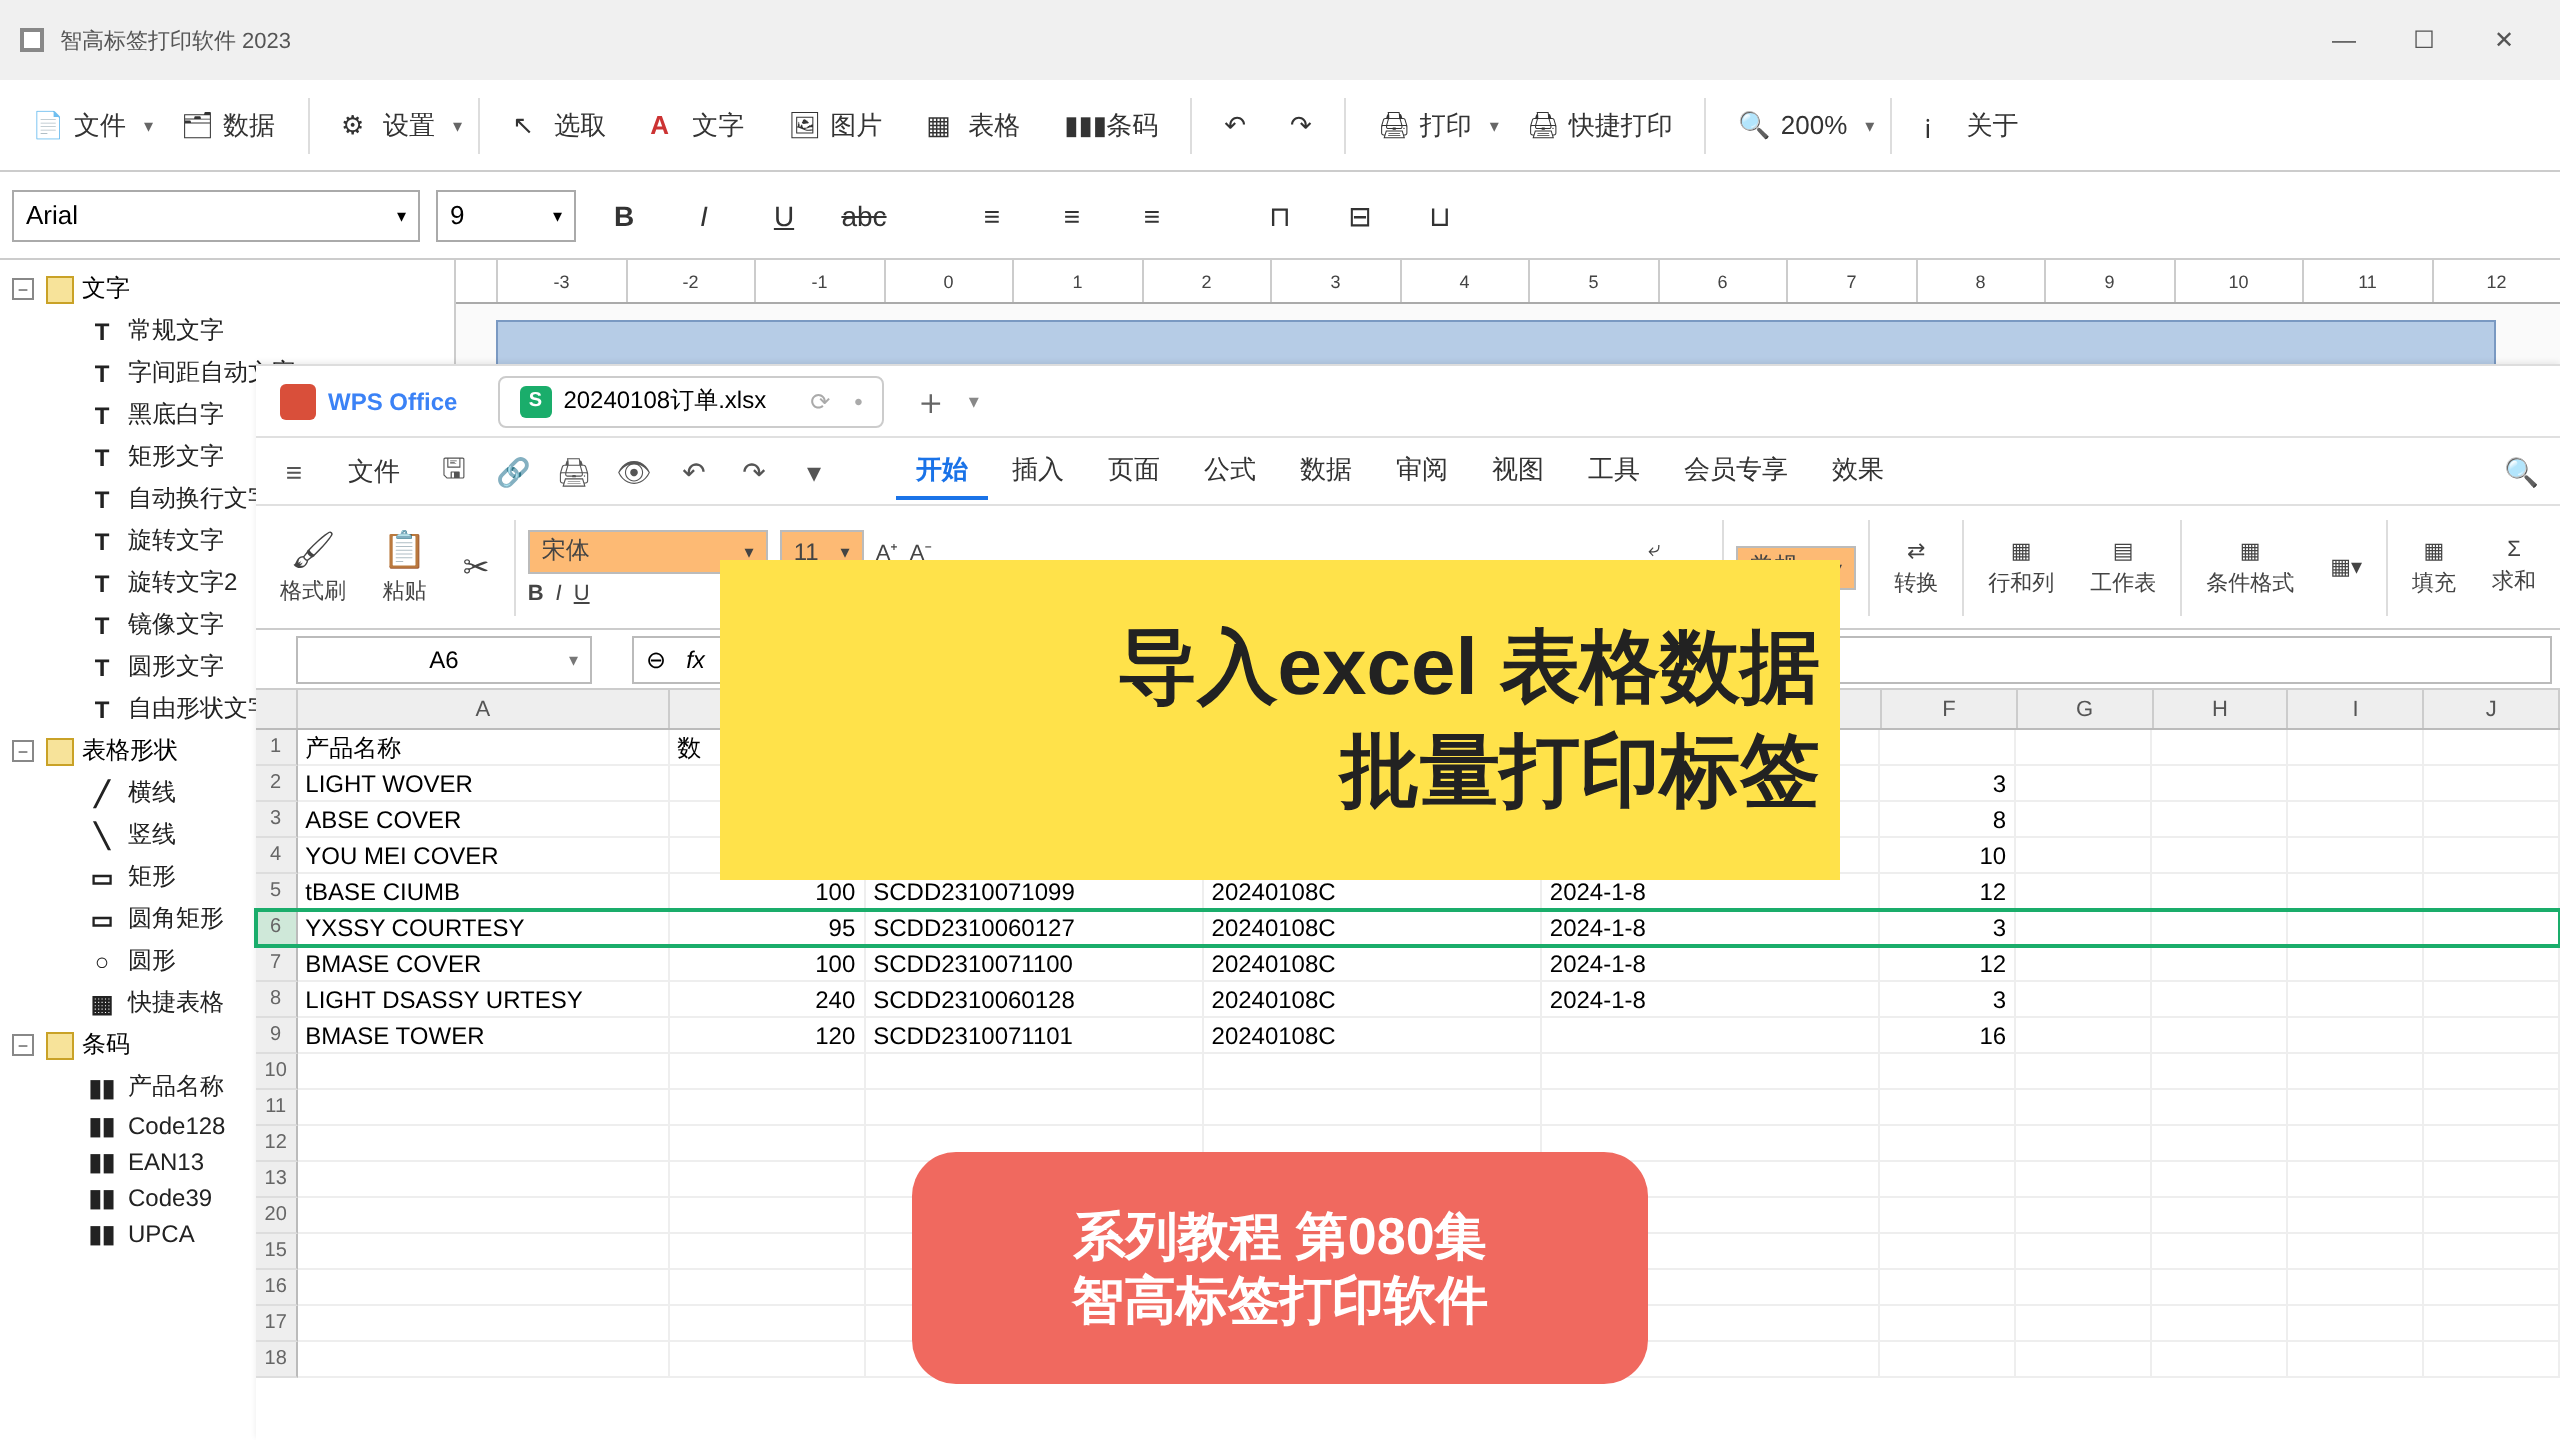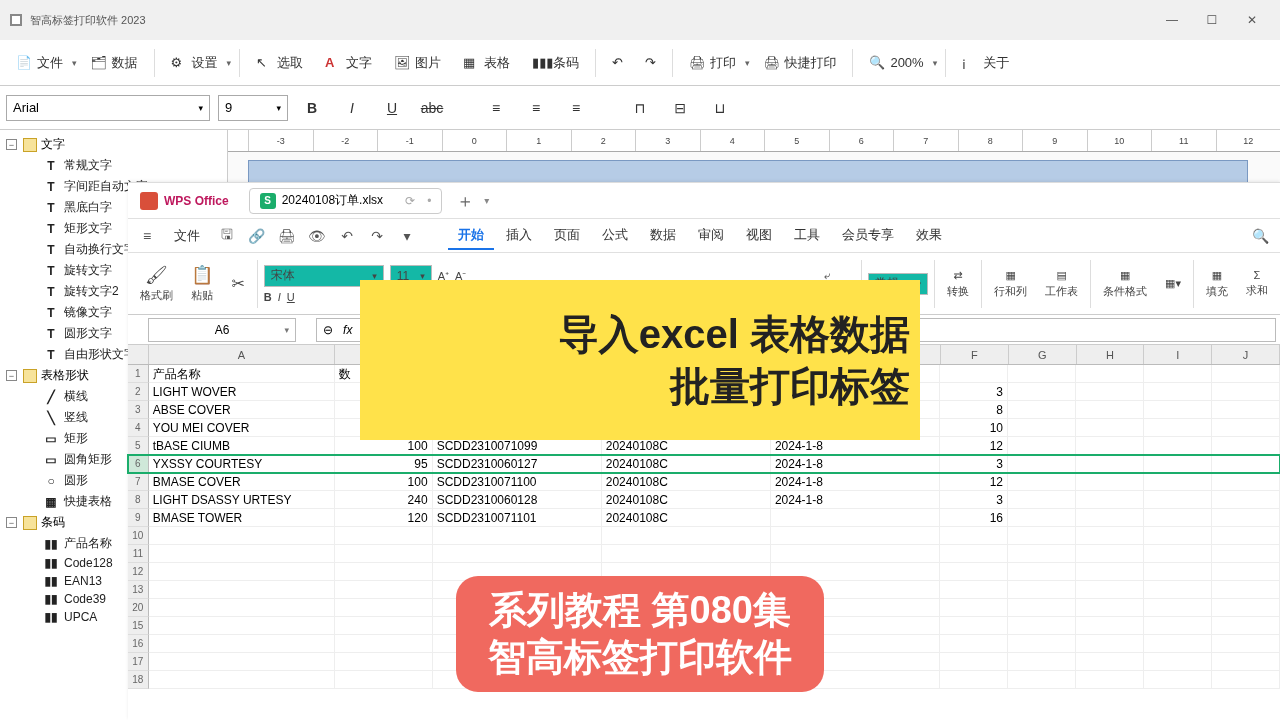--- a/index.html
+++ b/index.html
@@ -30,55 +30,55 @@
 .tree-item { display: flex; align-items: center; padding: 2px 0 2px 44px; gap: 6px; color: #222; }
 .tree-item .glyph { width: 14px; display: inline-block; text-align: center; font-weight: bold; }
 
 .canvas-area { flex: 1; background: #fafafa; position: relative; overflow: hidden; }
 .ruler-h { height: 22px; background: #fff; border-bottom: 1px solid #aaa; position: relative; font-size: 9px; color: #444; display:flex; padding-left: 20px;}
 .ruler-h span { width: 76px; text-align: center; border-left: 1px solid #ccc; height: 100%; line-height: 22px;}
 .label-rect { position: absolute; left: 20px; top: 30px; width: 1000px; height: 160px; background: #b6cce6; border: 1px solid #7a99c2; }
 
 .wps-window { position: absolute; left: 128px; top: 182px; width: 1152px; height: 538px; background: #fff; border-top: 1px solid #ddd; box-shadow: 0 -1px 3px rgba(0,0,0,0.08); }
 .wps-titlebar { height: 36px; display: flex; align-items: center; padding: 0 6px; gap: 6px; border-bottom: 1px solid #e0e0e0;}
-.wps-logo { display: flex; align-items: center; gap: 6px; font-size: 12px; font-weight: bold; color: #be185d; padding: 0 6px;}
+.wps-logo { display: flex; align-items: center; gap: 6px; font-size: 12px; font-weight: bold; color: #3b82f6; padding: 0 6px;}
 .wps-logo .sq { width: 18px; height: 18px; background: #d94f3a; border-radius: 3px; }
 .wps-tab { height: 26px; background: #fff; border: 1px solid #ccc; border-radius: 4px; padding: 0 10px; display: flex; align-items: center; gap: 6px; font-size: 12px; margin-left: 8px;}
 .wps-tab .s { width: 16px; height: 16px; background: #1aad6b; border-radius: 3px; color: #fff; font-size: 10px; display: flex; align-items: center; justify-content: center; font-weight: bold;}
 .wps-plus { margin-left: 8px; font-size: 18px; color: #666; }
 
 .wps-menu { height: 34px; display: flex; align-items: center; padding: 0 6px; gap: 4px; border-bottom: 1px solid #e0e0e0; font-size: 13px; }
 .wps-menu .m-btn { padding: 4px 10px; color: #333; }
 .wps-menu .m-btn.active { color: #1a73e8; border-bottom: 2px solid #1a73e8; font-weight: bold;}
 .wps-menu .ico-btn { width: 26px; height: 26px; display: flex; align-items: center; justify-content: center; color: #555; font-size: 14px;}
 
 .wps-ribbon { height: 62px; border-bottom: 1px solid #ccc; display: flex; align-items: center; padding: 0 6px; gap: 6px; font-size: 11px; color: #444; position: relative;}
 .rib-group { display: flex; flex-direction: column; align-items: center; gap: 2px; padding: 0 6px; }
 .rib-row { display: flex; gap: 6px; align-items: center;}
-.rib-combo { border: 1px solid #bbb; height: 22px; padding: 0 6px; display: flex; align-items: center; font-size: 12px; background: #14b8a6;}
+.rib-combo { border: 1px solid #bbb; height: 22px; padding: 0 6px; display: flex; align-items: center; font-size: 12px; background: #fdba74;}
 .rib-sep { width: 1px; height: 48px; background: #ddd; }
 
 .wps-cellbar { height: 30px; border-bottom: 1px solid #ccc; display: flex; align-items: center; }
 .cell-ref { width: 148px; height: 24px; border: 1px solid #bbb; margin: 0 20px; text-align: left; font-size: 12px; display: flex; align-items: center; justify-content: center; position: relative;}
 .cell-ref::after { content: "▾"; position: absolute; right: 6px; font-size: 9px; color: #777;}
 .fx-area { flex: 1; height: 24px; border: 1px solid #bbb; margin-right: 4px; display: flex; align-items: center; padding: 0 6px; font-size: 12px; gap: 10px;}
 
 .sheet { position: relative; font-family: "Consolas", "Courier New", monospace; }
 .col-headers { display: flex; height: 20px; background: #eee; border-bottom: 1px solid #bbb; font-size: 11px;}
 .col-headers div { border-right: 1px solid #ccc; text-align: center; line-height: 20px; color: #555;}
 .colA { width: 198px; } .colB { width: 104px; } .colC { width: 180px; } .colD { width: 180px; } .colE { width: 180px; } .colFplus { width: 72px; }
 .grid-row { display: flex; height: 18px; font-size: 12px; }
 .grid-row .rn { width: 22px; background: #eee; border-right: 1px solid #bbb; border-bottom: 1px solid #ddd; text-align: center; font-size: 10px; color: #666; line-height: 18px;}
 .grid-row .cell { border-right: 1px solid #eee; border-bottom: 1px solid #eee; padding: 0 4px; line-height: 18px; overflow: hidden; white-space: nowrap;}
 .grid-row.sel { outline: 2px solid #1aad6b; outline-offset: -1px; }
 .grid-row.sel .rn { background: #cfe8d9; }
 .num { text-align: right; }
 
 .overlay-yellow { position: absolute; left: 360px; top: 280px; width: 560px; height: 160px; background: #ffe24a; display: flex; flex-direction: column; align-items: flex-end; justify-content: center; font-size: 40px; font-weight: bold; color: #222; padding: 10px; line-height: 1.3;}
-.overlay-red { position: absolute; left: 456px; top: 576px; width: 368px; height: 116px; background: #f0695f; border-radius: 22px; display: flex; flex-direction: column; align-items: center; justify-content: center; font-size: 38px; font-weight: bold; color: #fff; line-height: 1.25;}
+.overlay-red { position: absolute; left: 456px; top: 576px; width: 368px; height: 116px; background: #f0695f; border-radius: 22px; display: flex; flex-direction: column; align-items: center; justify-content: center; font-size: 26px; font-weight: bold; color: #fff; line-height: 1.25;}
 </style>
 </head>
 <body>
 
 <div class="title-bar">
   <span class="icon">
     <svg viewBox="0 0 16 16">
         <rect x="2" y="2" width="12" height="12" fill="#888"></rect>
         <rect x="4" y="4" width="8" height="8" fill="#fff"></rect>
       </svg>

